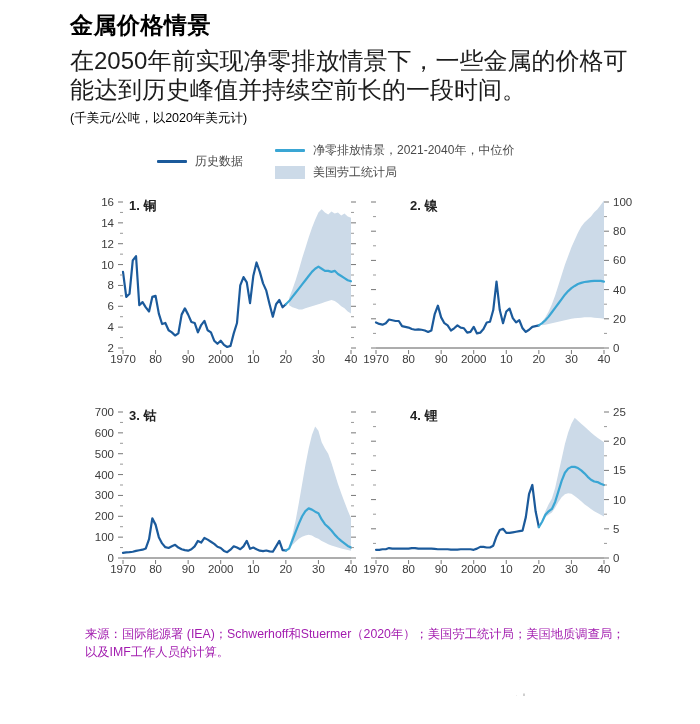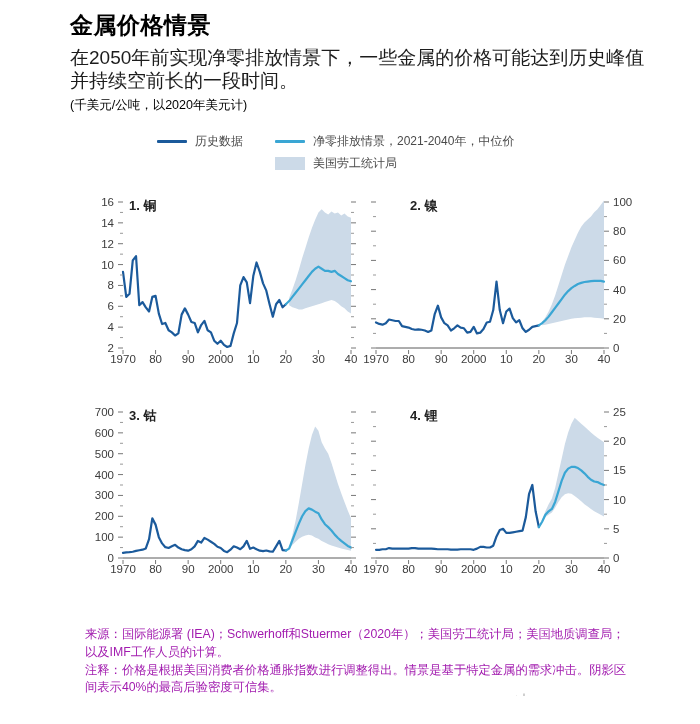--- a/index.html
+++ b/index.html
@@ -1,22 +1,22 @@
 <!DOCTYPE html>
 <html><head>
 <meta charset="utf-8">
 <style>
   html,body{margin:0;padding:0;}
   .page{position:relative;width:700px;height:696px;background:#ffffff;overflow:hidden;
         font-family:Liberation Sans, sans-serif;color:#1a1a1a;}
   .title-block{position:absolute;left:70px;top:10px;width:575px;}
   .title-block h1{margin:0 0 5px 0;font-size:23px;font-weight:bold;color:#000;letter-spacing:.5px;}
-  .subtitle{margin:0;font-size:19px;line-height:1.22;color:#1c1c1c;}
+  .subtitle{margin:0;font-size:24px;line-height:1.22;color:#1c1c1c;}
   .unit-note{margin:5px 0 0 0;font-size:12.5px;color:#000000;}
-  .legend{position:absolute;left:157px;top:133px;display:flex;gap:32px;}
+  .legend{position:absolute;left:157px;top:142px;display:flex;gap:32px;align-items:center;}
   .legend-col{display:flex;flex-direction:column;gap:5px;}
   .legend-item{display:flex;align-items:center;gap:8px;}
   .legend-label{font-size:12px;color:#4a4a4a;white-space:nowrap;}
   .swatch-line{display:inline-block;width:30px;height:3px;border-radius:1px;flex:0 0 auto;}
   .swatch-rect{display:inline-block;width:30px;height:13px;flex:0 0 auto;}
   .chart-cell{position:absolute;width:290px;height:200px;}
   .cell-0{left:85px;top:186px;} .cell-1{left:368px;top:186px;}
   .cell-2{left:85px;top:396px;} .cell-3{left:368px;top:396px;}
   .chart-cell svg{width:290px;height:200px;overflow:visible;}
   .tick{font-size:11.5px;fill:#3c3c3c;}
@@ -285,21 +285,20 @@
         <line x1="5" y1="59.80000000000001" x2="8" y2="59.80000000000001" stroke="#999" stroke-width="1"></line>
         <line x1="236" y1="59.80000000000001" x2="239" y2="59.80000000000001" stroke="#999" stroke-width="1"></line>
         <line x1="5" y1="30.599999999999994" x2="8" y2="30.599999999999994" stroke="#999" stroke-width="1"></line>
         <line x1="236" y1="30.599999999999994" x2="239" y2="30.599999999999994" stroke="#999" stroke-width="1"></line>
         <text x="42" y="24" class="chart-title">4. 锂</text>
       </svg>
   </div>
 
   <div class="notes">
     <p>来源：国际能源署 (IEA)；Schwerhoff和Stuermer（2020年）；美国劳工统计局；美国地质调查局；以及IMF工作人员的计算。</p>
-    <p>注释：价格是根据美国消费者价格通胀指数进行调整得出。情景是基于特定金属的需求冲击。阴影区间表示40%的最高后验密度可信集。</p>
   </div>
 
   <div class="imf-logo" style="color: rgb(29, 58, 122);">IMF</div>
 
   <div class="watermark">
     <svg width="24" height="24" viewBox="0 0 24 24">
       <circle cx="12" cy="13" r="6" fill="none" stroke="#b0b0b0" stroke-width="1.3" stroke-dasharray="3 2.2"></circle>
       <line x1="4" y1="6" x2="6.5" y2="8.5" stroke="#b0b0b0" stroke-width="1.2"></line>
       <line x1="12" y1="3.5" x2="12" y2="6" stroke="#b0b0b0" stroke-width="1.2"></line>
       <line x1="20" y1="6.5" x2="17.6" y2="8.8" stroke="#b0b0b0" stroke-width="1.2"></line>

